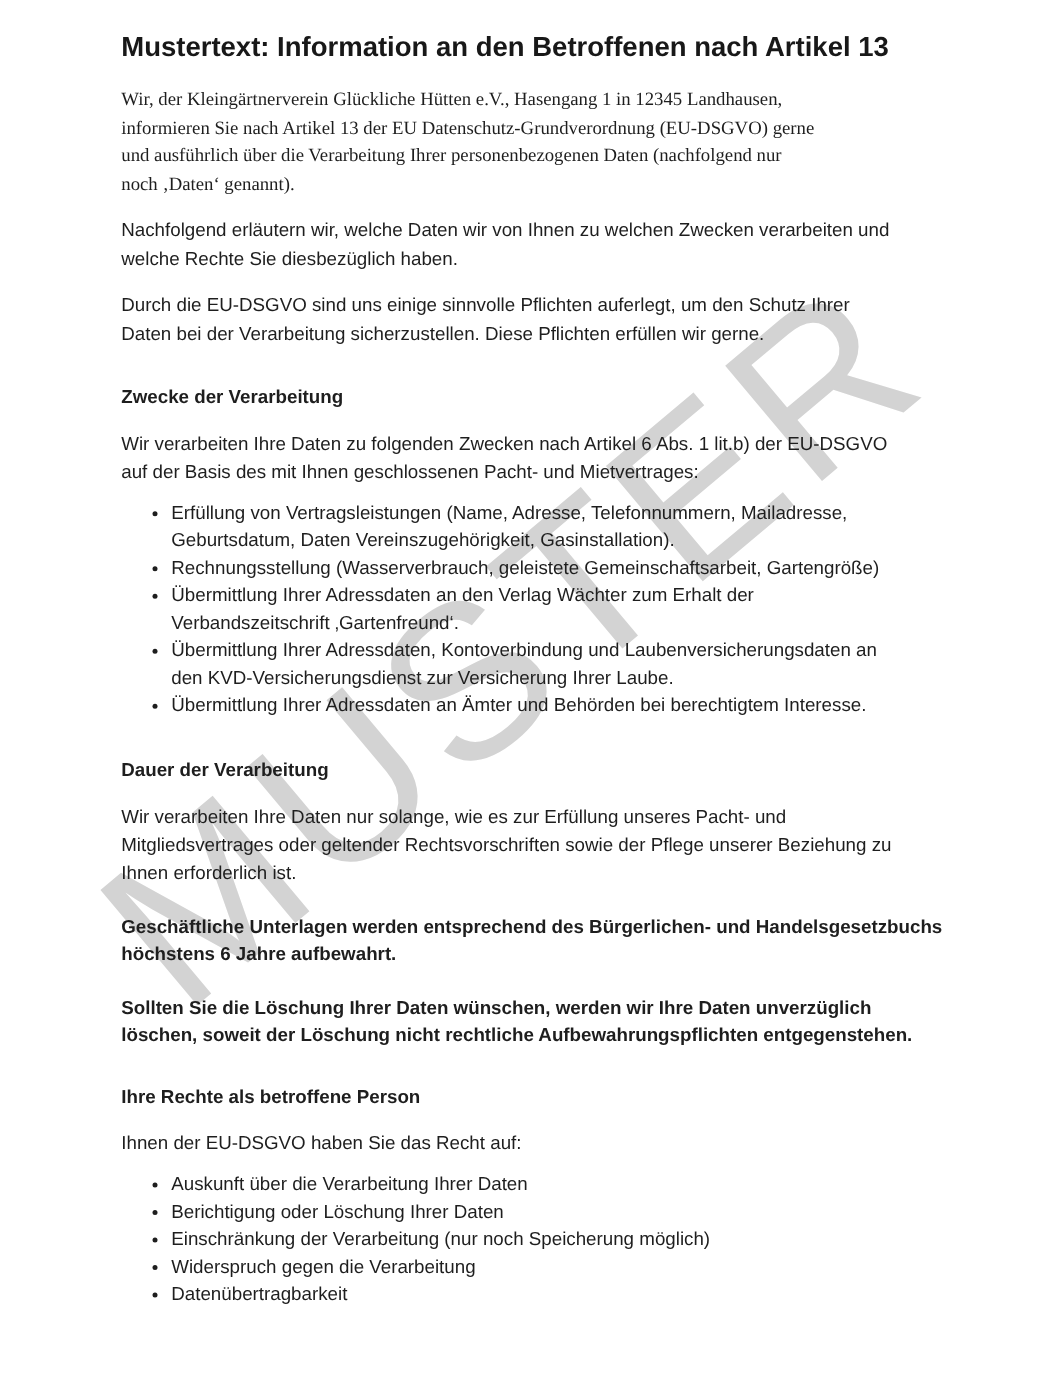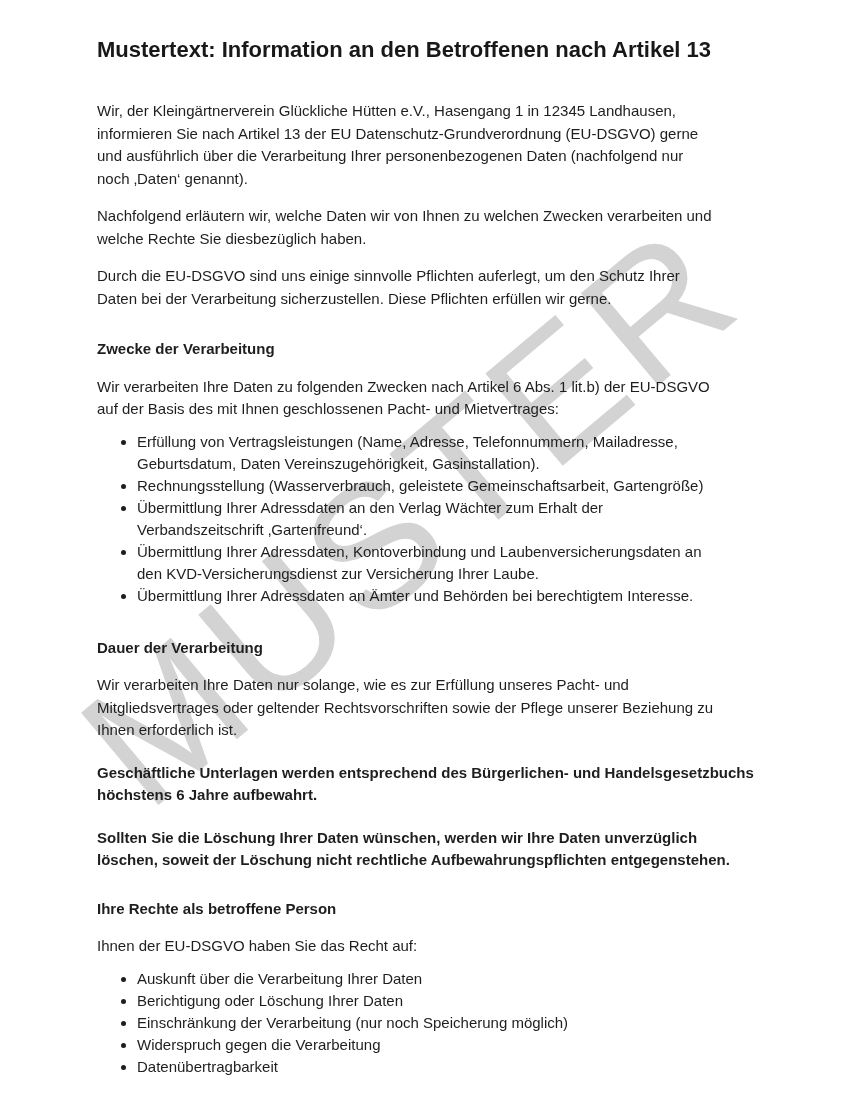--- a/index.html
+++ b/index.html
@@ -25,40 +25,41 @@
     font-weight: 400;
     letter-spacing: 8px;
     color: #d3d3d3;
     white-space: pre;
     z-index: 0;
     user-select: none;
   }
   .content {
     position: absolute;
     left: 97px;
-    top: 12px;
+    top: 0;
     width: 700px;
     z-index: 1;
   }
   .title {
     margin: 24px 0 0 0;
     font-size: 22px;
     line-height: 28px;
     font-weight: bold;
     color: #181818;
     white-space: pre;
   }
   .para {
     margin: 15px 0 0 0;
     font-size: 15px;
     line-height: 22.5px;
     white-space: pre;
   }
   .para.first {
-    margin-top: 36px;
+    margin-top: 17px;
+    font-family: Liberation Serif, serif;
   }
   .heading {
     margin: 28px 0 0 0;
     font-size: 15px;
     line-height: 22.5px;
     font-weight: bold;
     white-space: pre;
   }
   .heading.h-dauer { margin-top: 30px; }
   .heading.h-rechte { margin-top: 26px; }

